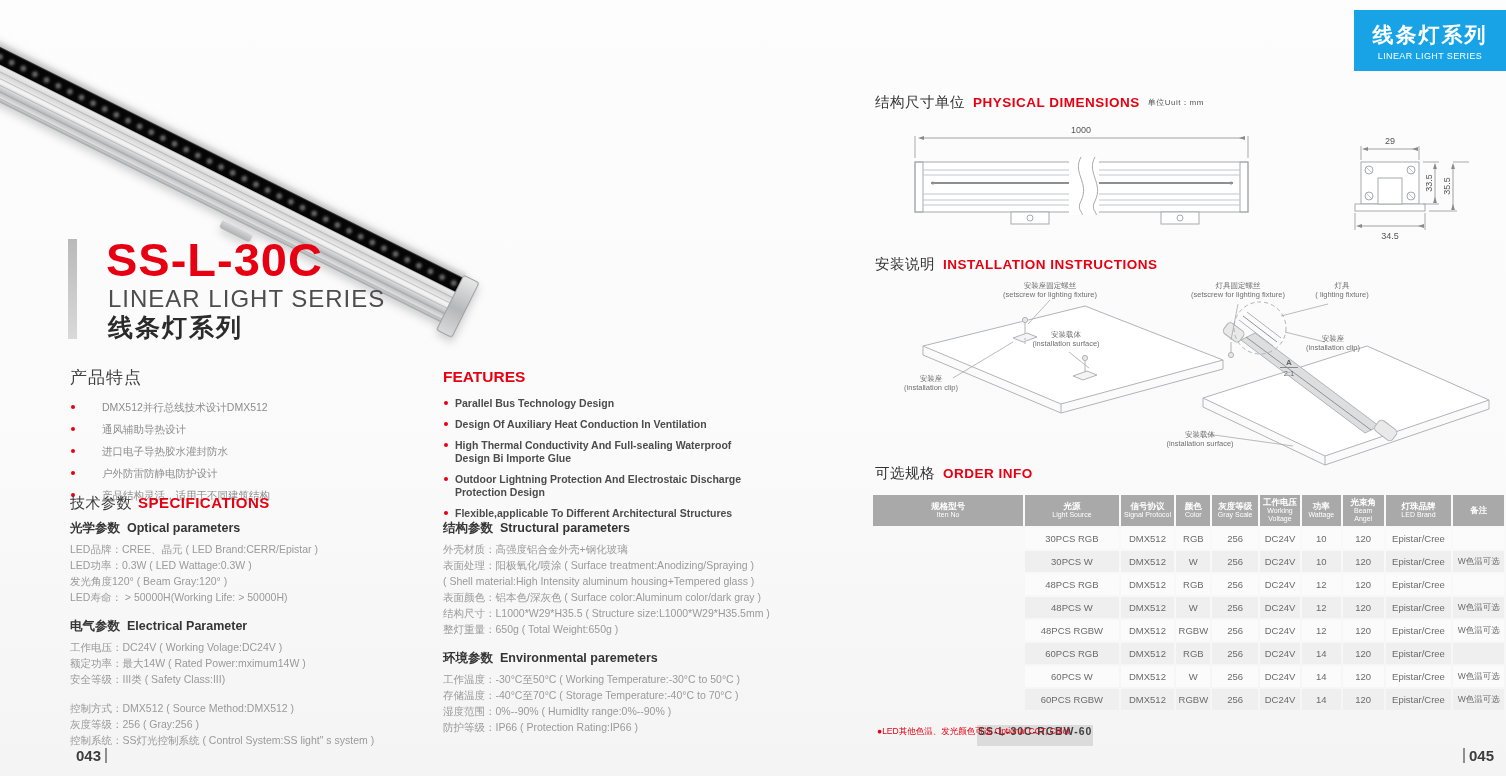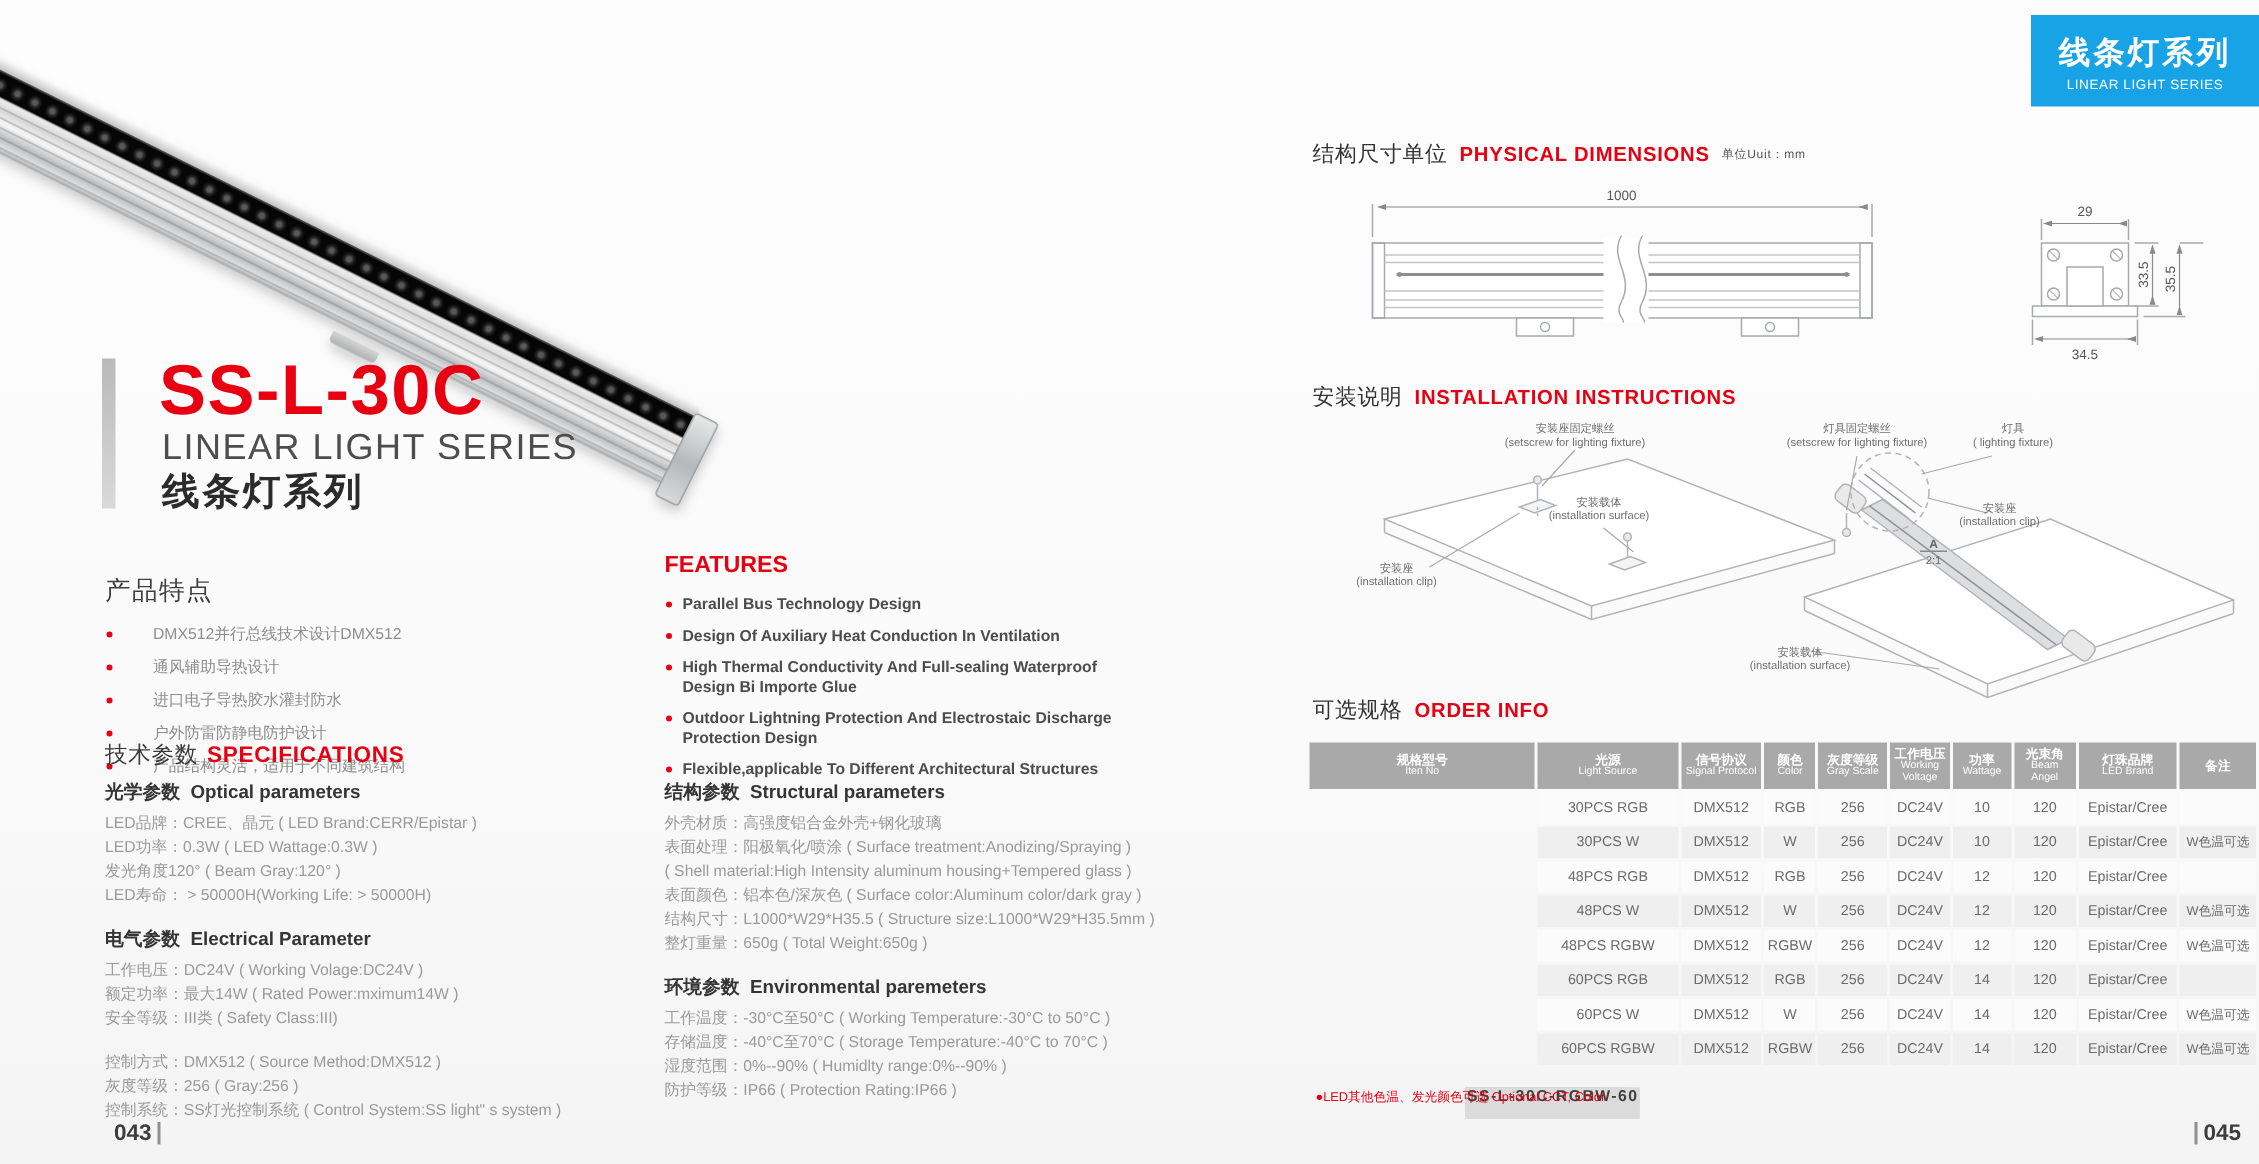--- a/index.html
+++ b/index.html
@@ -48,21 +48,21 @@
 
   
   .accent-bar { position:absolute; left:68px; top:239px; width:9px; height:100px;
     background:linear-gradient(180deg,#b9b9b9,#d9d9d9); }
   .model { position:absolute; left:106px; top:232px; font-size:47px; font-weight:bold;
     color:#e60012; letter-spacing:1px; }
   .series-en { position:absolute; left:108px; top:285px; font-size:24px; color:#4d4d4d; letter-spacing:1px; }
   .series-cn { position:absolute; left:108px; top:311px; font-size:25px; font-weight:bold; color:#2b2b2b; letter-spacing:2px; }
 
   
-  .feat-cn { position:absolute; left:70px; top:366px; width:350px;margin-top:16px; }
+  .feat-cn { position:absolute; left:70px; top:366px; width:350px; }
   .feat-cn h3 { font-size:17px; font-weight:normal; color:#3f3f3f; letter-spacing:1px; margin-bottom:12px; }
   .feat-cn ul { list-style:none; }
   .feat-cn li { display:flex; align-items:flex-start; margin-bottom:9px; font-size:10.5px; color:#8d8d8d; line-height:13px;gap:20px; }
   .feat-en { position:absolute; left:443px; top:368px; width:306px; }
   .feat-en h3 { font-size:15.5px; font-weight:bold; color:#e60012; margin-bottom:11px; }
   .feat-en ul { list-style:none; }
   .feat-en li { display:flex; align-items:flex-start; margin-bottom:8px; font-size:10.5px; font-weight:bold; color:#4c4c4c; line-height:13px; }
   .dot { flex:0 0 auto; width:4px; height:4px; border-radius:50%; background:#e60012; margin:4px 7px 0 1px; }
 
   

